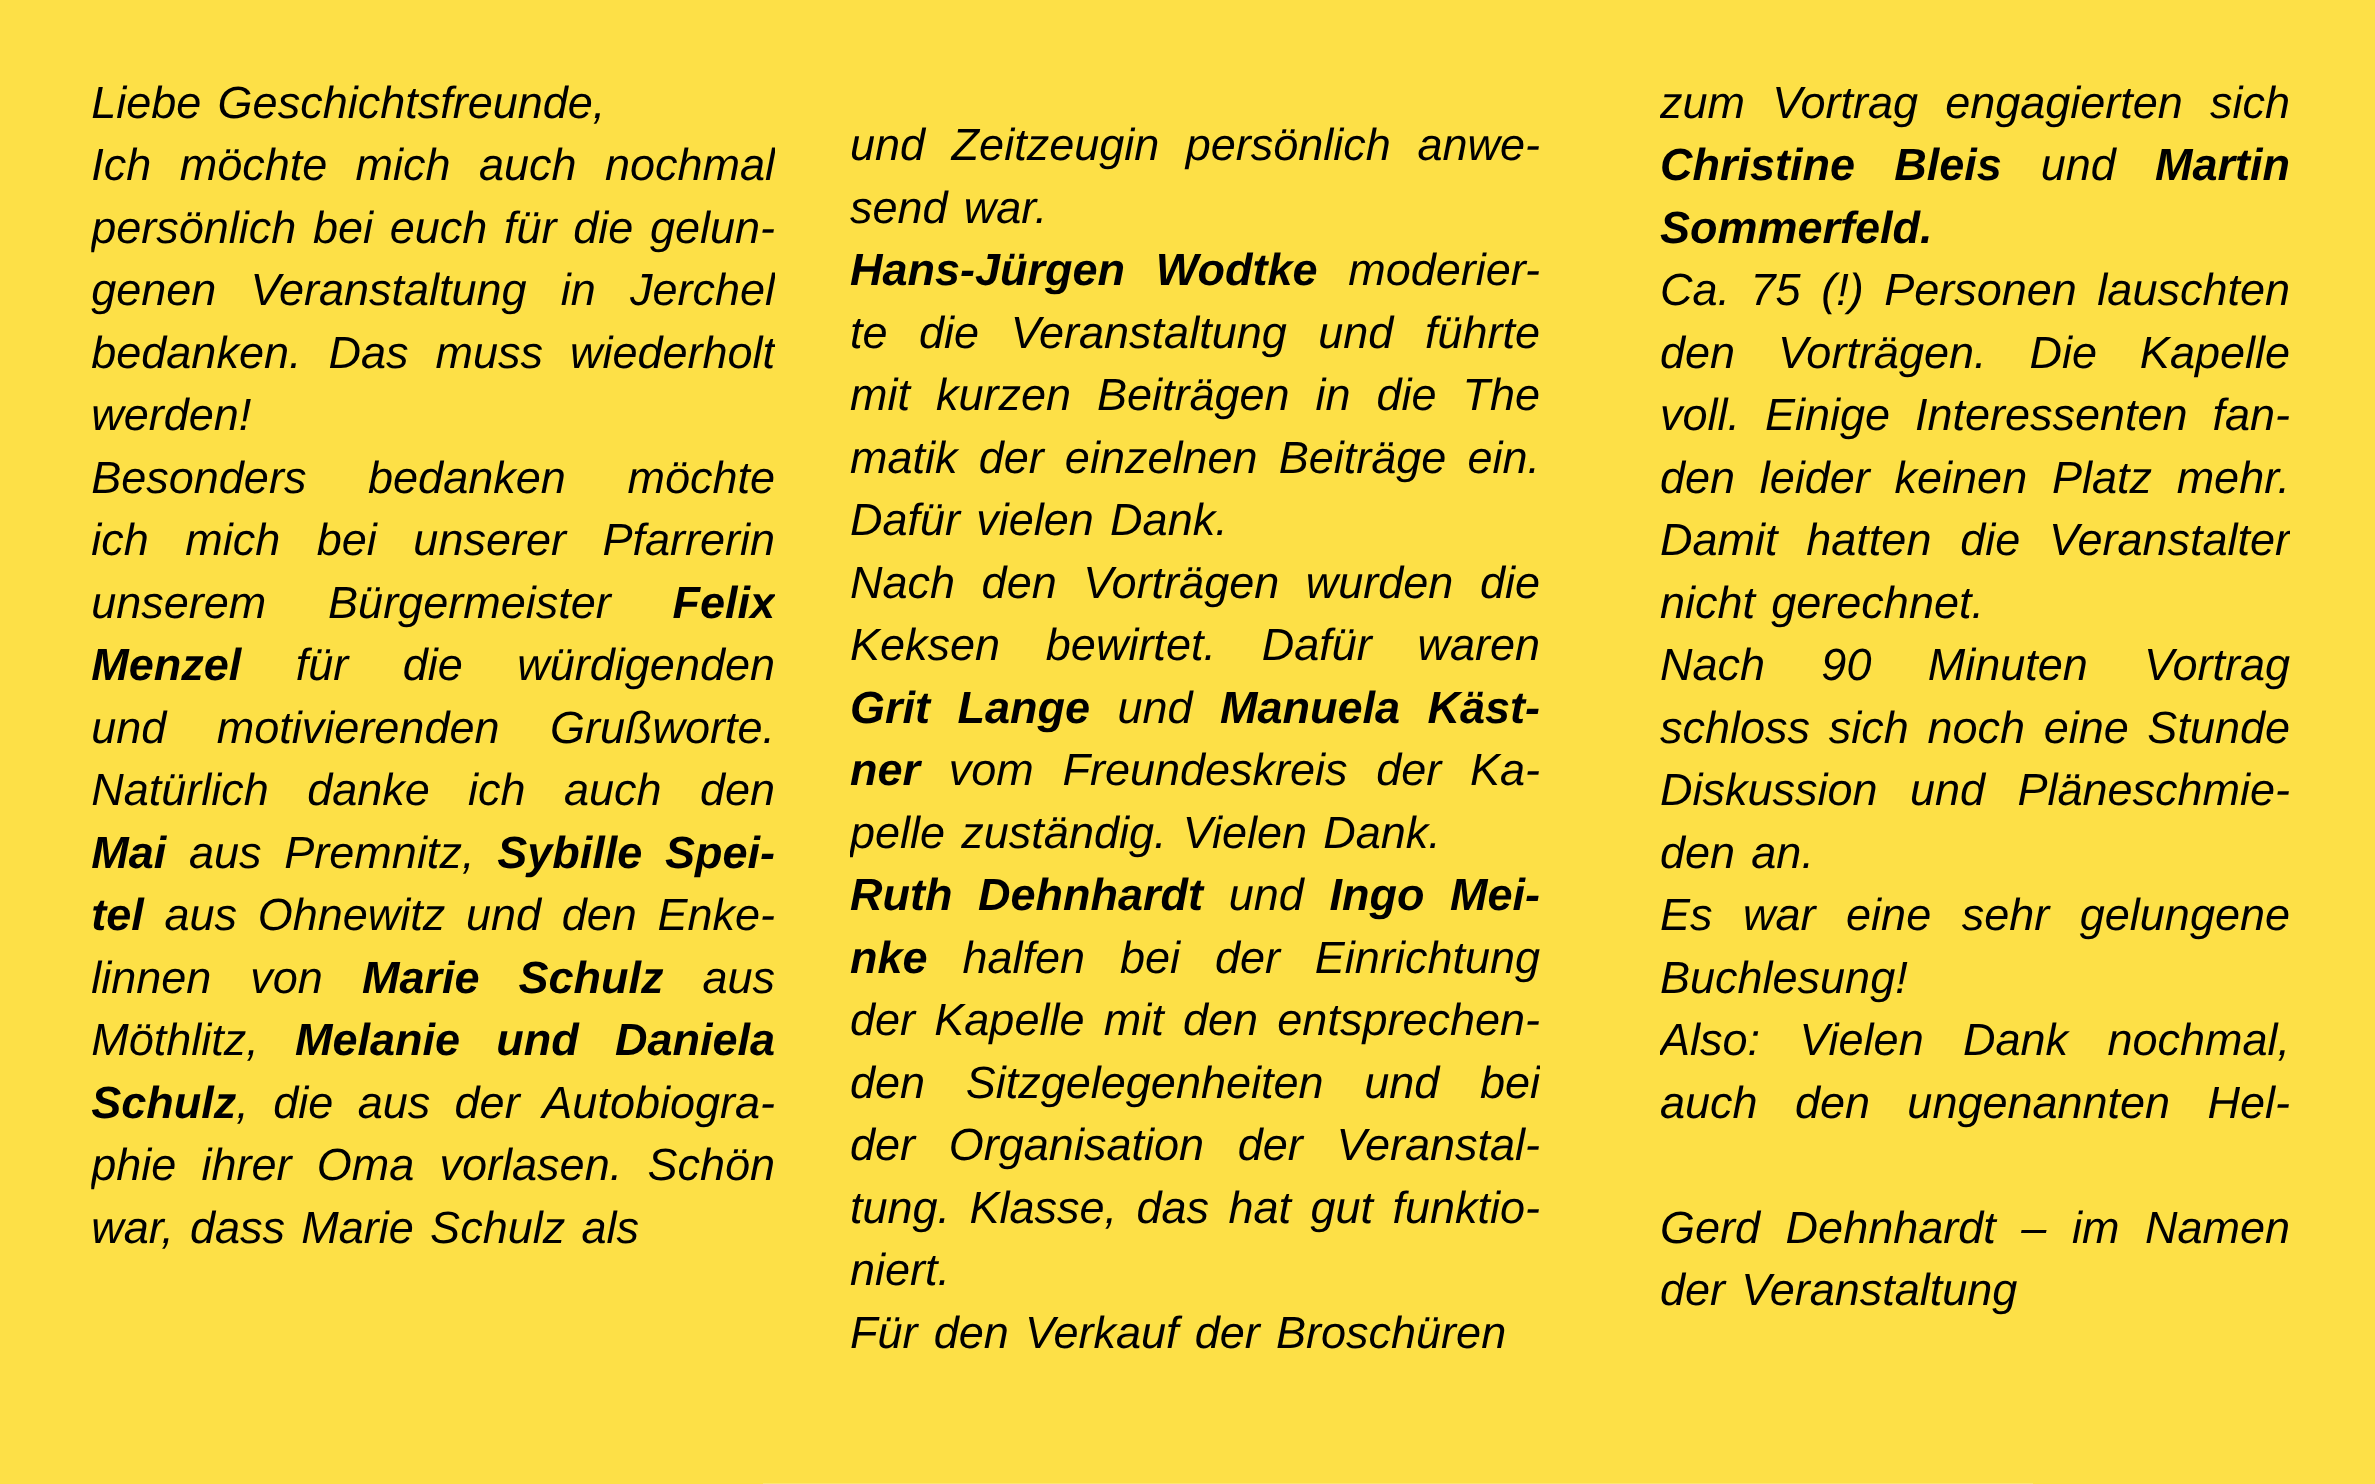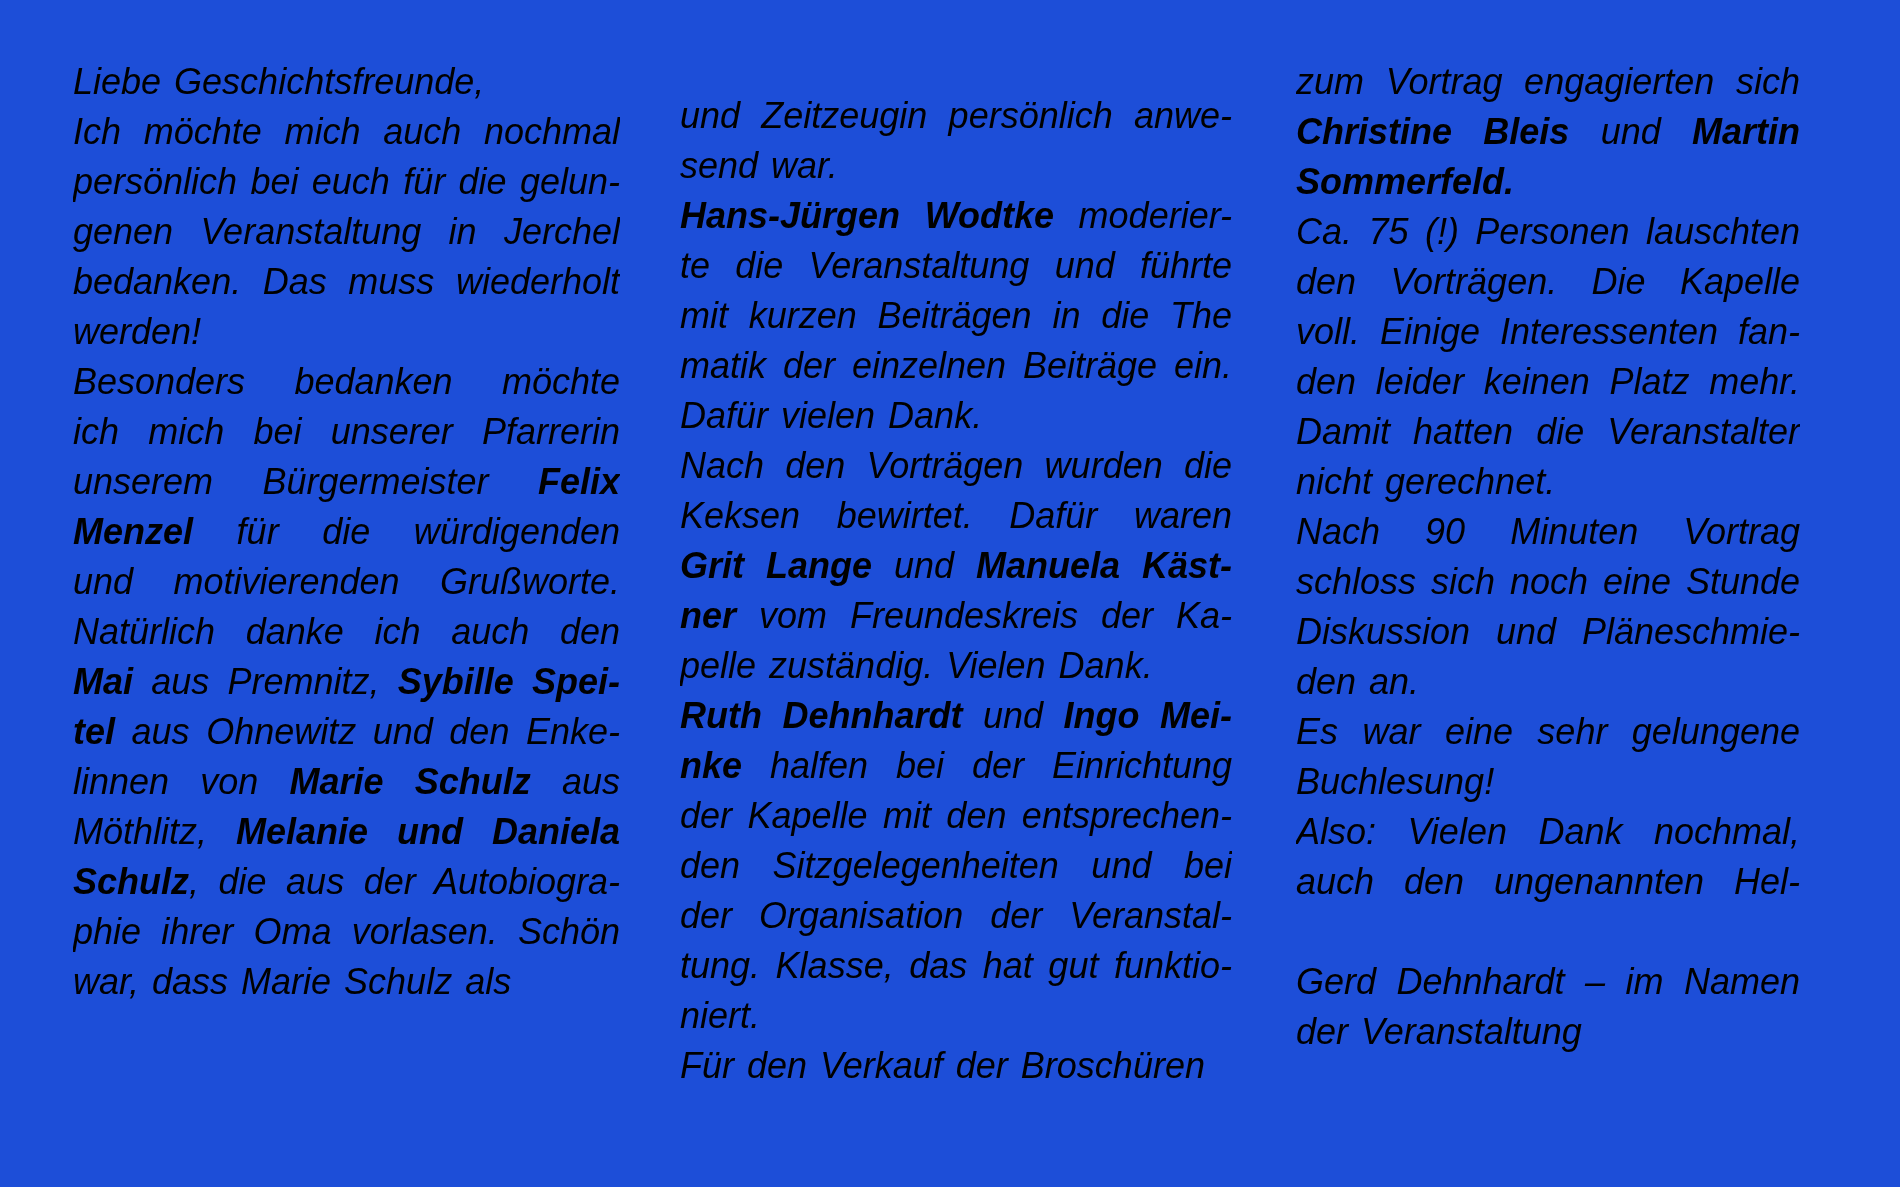--- a/index.html
+++ b/index.html
@@ -11,21 +11,21 @@
   body {
     width: 1900px;
     height: 1187px;
     position: relative;
     font-family: "Liberation Sans", sans-serif;
     overflow: hidden;
   }
   .page {
     position: absolute;
     inset: 0;
-    background: #1d4ed8;
+    background: #fde047;
   }
   .col {
     position: absolute;
     top: 57px;
   }
   .line {
     font-style: italic;
     font-size: 36px;
     line-height: 50px;
     height: 50px;
@@ -88,21 +88,21 @@
       <div class="line left"><span>pelle zuständig. Vielen Dank.</span></div>
       <div class="line justify"><b>Ruth Dehnhardt</b><span> und </span><b>Ingo Mei-</b></div>
       <div class="line justify"><b>nke</b><span> halfen bei der Einrichtung</span></div>
       <div class="line justify"><span>der Kapelle mit den entsprechen-</span></div>
       <div class="line justify"><span>den Sitzgelegenheiten und bei</span></div>
       <div class="line justify"><span>der Organisation der Veranstal-</span></div>
       <div class="line justify"><span>tung. Klasse, das hat gut funktio-</span></div>
       <div class="line left"><span>niert.</span></div>
       <div class="line left"><span>Für den Verkauf der Broschüren</span></div>
     </div>
-  <div class="col" style="left: 1296px; width: 504px;">
+  <div class="col" style="left: 1328px; width: 504px;">
       <div class="line justify"><span>zum Vortrag engagierten sich</span></div>
       <div class="line justify"><b>Christine Bleis</b><span> und </span><b>Martin</b></div>
       <div class="line left"><b>Sommerfeld.</b></div>
       <div class="line justify"><span>Ca. 75 (!) Personen lauschten</span></div>
       <div class="line justify"><span>den Vorträgen. Die Kapelle war</span></div>
       <div class="line justify"><span>voll. Einige Interessenten fan-</span></div>
       <div class="line justify"><span>den leider keinen Platz mehr.</span></div>
       <div class="line justify"><span>Damit hatten die Veranstalter</span></div>
       <div class="line left"><span>nicht gerechnet.</span></div>
       <div class="line justify"><span>Nach 90 Minuten Vortrag</span></div>

